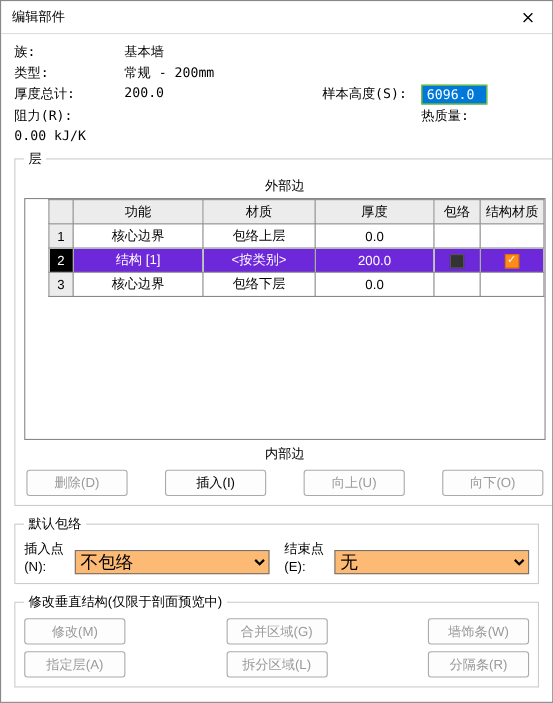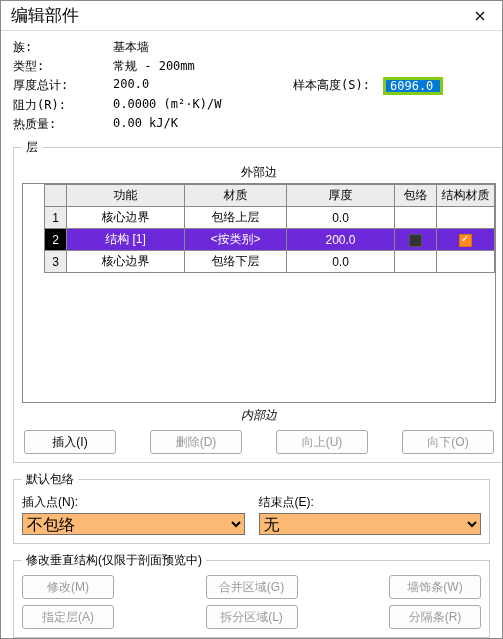--- a/index.html
+++ b/index.html
@@ -15,40 +15,40 @@
     border: 1px solid #888;
   }
   .titlebar {
     display: flex;
     align-items: center;
     justify-content: space-between;
     height: 30px;
     padding: 0 0 0 10px;
     border-bottom: 1px solid #ddd;
   }
-  .titlebar .title { font-size: 17px; }
+  .titlebar .title { font-size: 12px; }
   .titlebar .close {
     width: 45px;
     height: 30px;
     display: flex;
     align-items: center;
     justify-content: center;
     font-size: 13px;
     cursor: pointer;
   }
   .content { padding: 8px 12px 8px 12px; }
   .props {
     display: grid;
     grid-template-columns: 100px 180px 90px 1fr;
     row-gap: 2px;
     margin-bottom: 6px;
     font-family: "SimSun", monospace;
   }
   .sample-input {
-    border: 3px solid #84cc16;
+    border: 1px solid #84cc16;
     background: #0078d7;
     color: #fff;
     padding: 1px 4px;
     font-family: "SimSun", monospace;
     font-size: 12px;
     width: 60px;
     height: 18px;
   }
   fieldset {
     border: 1px solid #ccc;
@@ -108,37 +108,37 @@
     position: relative;
   }
   .chk.orange::after {
     content: "✓";
     color: #fff;
     font-size: 10px;
     position: absolute;
     left: 1px;
     top: -2px;
   }
-  .inner-label { text-align: center; margin: 4px 0 6px 0; font-style: italic; }
+  .inner-label { text-align: center; margin: 4px 0 6px 0; }
   .btn-row { display: flex; gap: 10px; justify-content: flex-start; }
   .btn-row.layer { justify-content: space-between; padding: 0 2px; }
   button.btn {
     font-family: inherit;
     font-size: 12px;
     padding: 3px 0;
     border: 1px solid #aaa;
     background: #fdfdfd;
     border-radius: 3px;
     min-width: 92px;
     height: 24px;
     cursor: pointer;
   }
   button.btn:disabled { color: #9a9a9a; cursor: default; }
   .wrap-row { display: flex; gap: 14px; }
-  .wrap-col { flex: 1; display: flex; flex-direction: column; gap: 2px; }
+  .wrap-col { flex: 1; display: flex; flex-direction: row; gap: 2px; align-items: flex-end; }
   select.combo {
     font-family: inherit;
     font-size: 16px;
     height: 22px;
     border: 1px solid #737373;
     background: #fdba74;
     width: 100%;
   }
 </style>
 </head>
@@ -165,21 +165,20 @@
     <div>常规 - 200mm</div>
     <div></div>
       <div></div>
 
     <div>厚度总计:</div>
     <div>200.0</div>
     <div>样本高度(S):</div>
     <div><input class="sample-input" value="6096.0" style=""></div>
 
     <div>阻力(R):</div>
-    <div>0.0000 (m²·K)/W</div>
     <div></div>
       <div></div>
 
     <div>热质量:</div>
     <div>0.00 kJ/K</div>
     <div></div>
       <div></div>
   </div>
 
   <fieldset>
@@ -228,22 +227,22 @@
               <td>包络下层</td>
               <td>0.0</td>
               <td class="chk-cell"></td>
               <td class="chk-cell"></td>
             </tr>
           </tbody>
       </table>
     </div>
     <div class="inner-label">内部边</div>
     <div class="btn-row layer">
+      <button class="btn" disabled="">删除(D)</button>
       <button class="btn">插入(I)</button>
-      <button class="btn" disabled="">删除(D)</button>
       <button class="btn" disabled="">向上(U)</button>
       <button class="btn" disabled="">向下(O)</button>
     </div>
   </fieldset>
 
   <fieldset>
     <legend>默认包络</legend>
     <div class="wrap-row">
       <div class="wrap-col">
         <div>插入点(N):</div>

